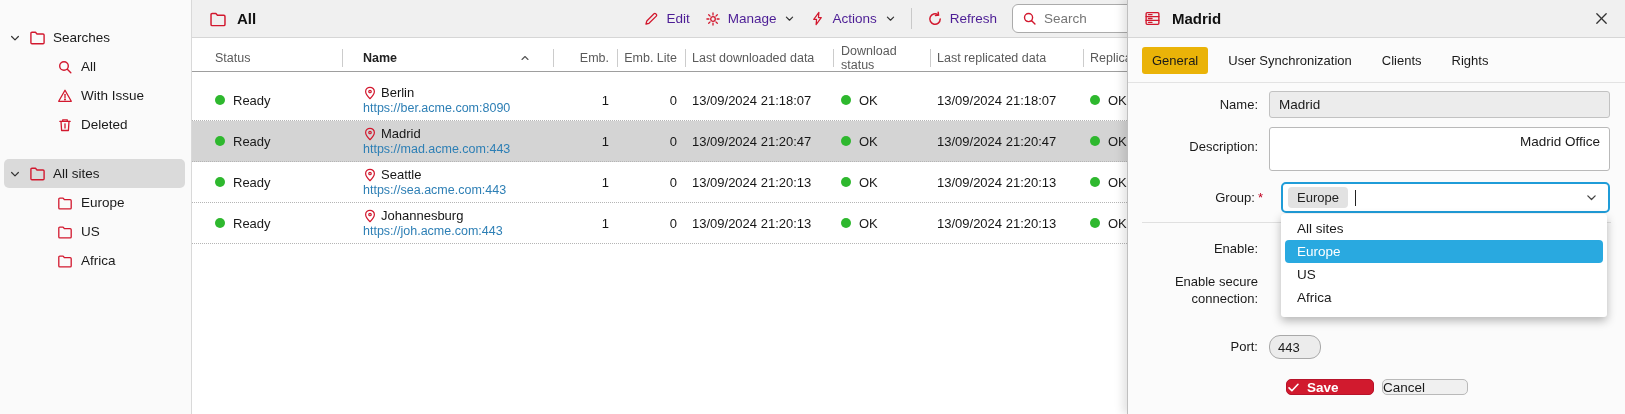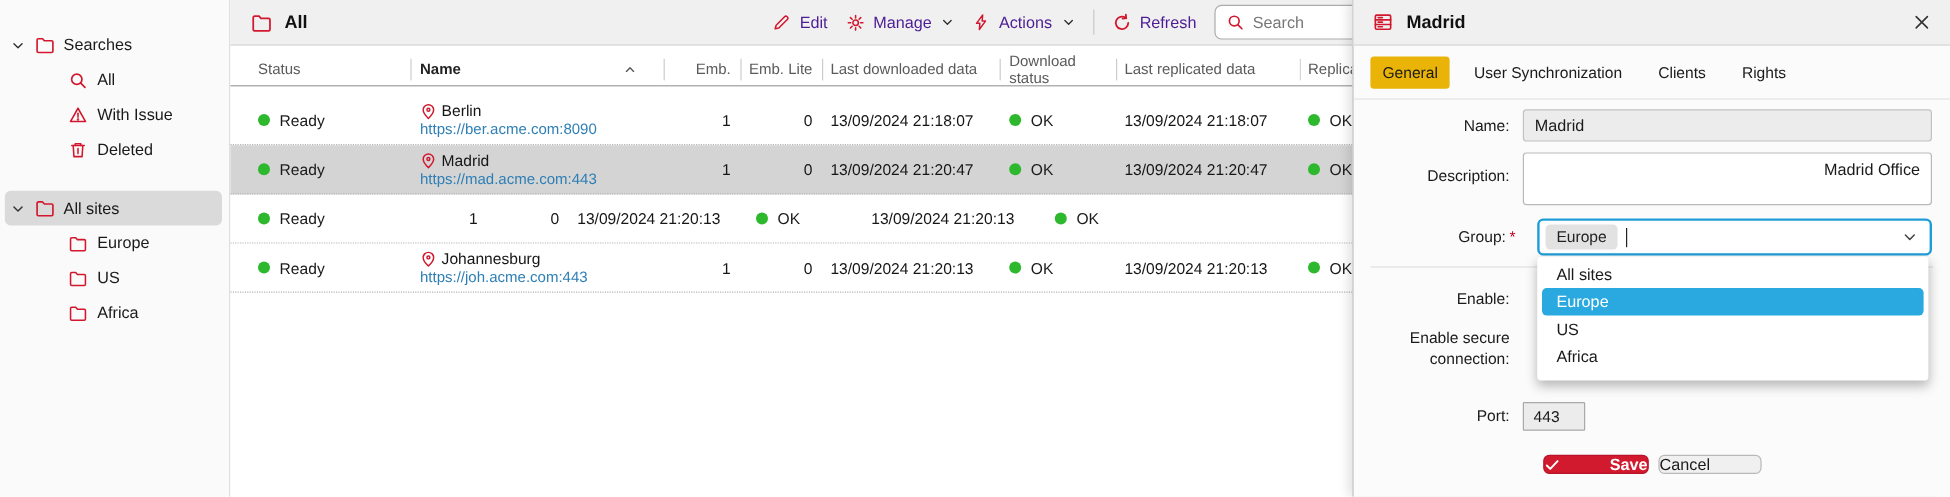--- a/index.html
+++ b/index.html
@@ -49,21 +49,21 @@
   .searchbox input::placeholder { color:#767676; }
 
   
   .table-header {
     display:flex; align-items:center; height:28px; margin-top:6px;
     border-bottom:1px solid #9e9e9e; color:#5a5a5a; font-size:12.5px;
   }
   .th { position:relative; display:flex; align-items:center; height:100%; }
   .th.sep::before { content:""; position:absolute; left:0; top:5px; height:18px; width:1px; background:#ccc; }
   .c-status { width:150px; padding-left:23px; }
-  .c-name   { width:211px; padding-left:8px; }
+  .c-name   { width:211px; padding-left:21px; }
   .c-emb    { width:64px;  justify-content:flex-end; padding-right:8px; }
   .c-emblite{ width:68px;  justify-content:flex-end; padding-right:8px; }
   .c-dl     { width:148px; padding-left:7px; }
   .c-dls    { width:97px;  padding-left:8px; }
   .c-rep    { width:153px; padding-left:7px; }
   .c-reps   { flex:1; padding-left:7px; overflow:hidden; white-space:nowrap; }
   .th-name-inner { display:flex; align-items:center; justify-content:space-between; width:100%; padding-right:22px; }
   .th-name-inner .lbl { font-weight:bold; color:#222; }
   .sort-caret { color:#555; }
 
@@ -121,24 +121,24 @@
     padding:3px 2px 8px;
   }
   .dd-item { height:23px; line-height:23px; padding-left:12px; margin:0 2px; font-size:13.5px; border-radius:4px; color:#1a1a1a; cursor:pointer; }
   .dd-item.selected { background:#29a9e0; color:#fff; }
 
   .section-divider { border-top:1px solid #e0e0e0; margin:9px 14px 0; }
   .row-address { margin-top:18px; }
   .row-secure { margin-top:16px; }
   .secure-label { line-height:17px; }
   .row-port { margin-top:28px; }
-  .port-input { flex:none; width:52px; height:24px; background:#ececec; border:1px solid #a9a9a9; border-radius:1px; padding:0 8px; font-size:13px; font-family:inherit; color:#1a1a1a; }
+  .port-input { flex:none; width:52px; height:24px; background:#ececec; border:1px solid #a9a9a9; border-radius:11px; padding:0 8px; font-size:13px; font-family:inherit; color:#1a1a1a; }
 
   .btn-row { display:flex; gap:8px; margin:20px 0 0 158px; }
-  .btn { height:16px; display:flex; align-items:center; justify-content:space-between; border-radius:5px; cursor:pointer; font-size:13.5px; }
+  .btn { height:16px; display:flex; align-items:center; justify-content:flex-start; border-radius:5px; cursor:pointer; font-size:13.5px; }
   .btn-save { width:88px; background:#d11a2e; color:#fff; font-weight:bold; gap:7px; border:1px solid #b8132a; }
   .btn-cancel { width:86px; background:#f0f0f0; border:1px solid #b9b9b9; color:#1a1a1a; }
 </style>
 </head>
 <body>
 
 <div class="app">
 
   <aside class="sidebar">
     <div class="tree">
@@ -418,20 +418,32 @@
           <span class="dot"></span>
           <span>OK</span>
         </div>
     </div>
 
     <div class="trow">
       <div class="td c-status cell-status">
           <span class="dot"></span>
           <span>Ready</span>
         </div>
+      <div class="td c-name cell-name">
+        <span class="name-line">
+            <span class="icon red">
+              <svg width="14" height="14" viewBox="0 0 16 16" fill="none" stroke="currentColor" stroke-width="1.4" stroke-linecap="round" stroke-linejoin="round">
+                <path d="M8 14.5S3 9.7 3 6.3A4.9 4.7 0 0 1 13 6.3C13 9.7 8 14.5 8 14.5Z"></path>
+                <circle cx="8" cy="6.3" r="1.4"></circle>
+              </svg>
+            </span>
+            <span>Seattle</span>
+          </span>
+        <span class="url-line">https://sea.acme.com:443</span>
+      </div>
       <div class="td c-emb num" style="justify-content:flex-end">
           <span>1</span>
         </div>
       <div class="td c-emblite num" style="justify-content:flex-end">
           <span>0</span>
         </div>
       <div class="td c-dl datecell">
           <span>13/09/2024 21:20:13</span>
         </div>
       <div class="td c-dls okcell">

